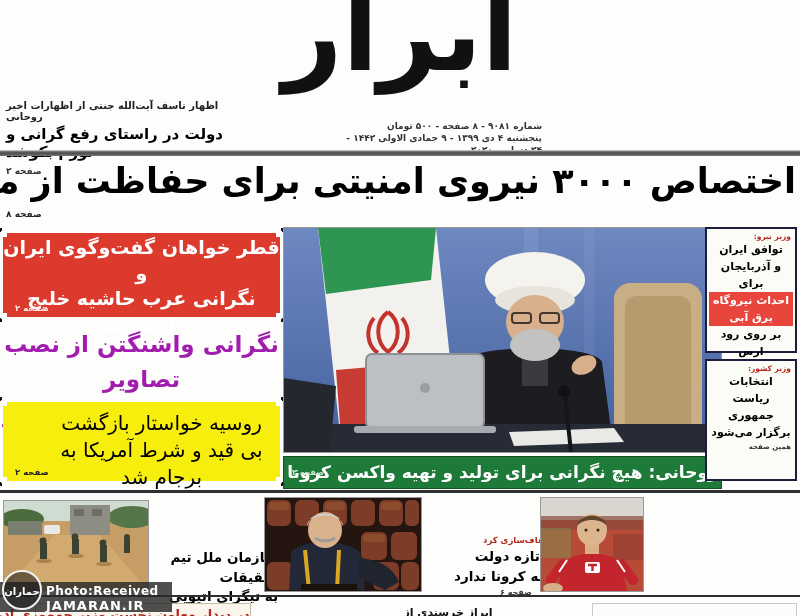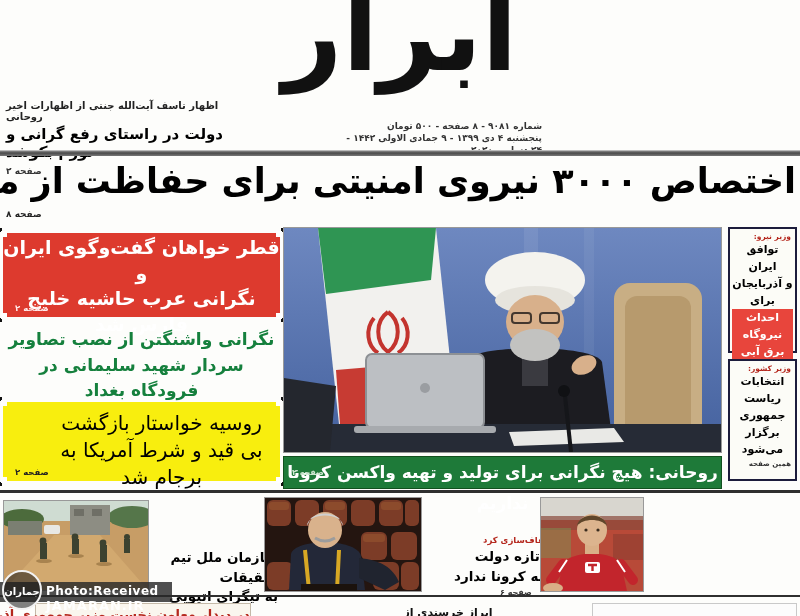--- a/index.html
+++ b/index.html
@@ -24,40 +24,40 @@
 
   
   .lead-hl { top:160px; left:4px; width:792px; text-align:center; font-size:35px; font-weight:bold; color:#000; line-height:1.25; white-space:nowrap; }
   .lead-pref { top:209px; left:6px; font-size:9px; font-weight:bold; color:#222; }
 
   
   .box-red { top:233px; left:3px; width:277px; height:84px; background:#dd3a2e; color:#fff; text-align:center; padding-top:2px; }
   .box-red .l { font-size:19px; font-weight:bold; line-height:1.35; }
   .box-red .pref { position:absolute; right:auto; left:12px; bottom:4px; font-size:8.5px; font-weight:bold; color:#ffeaea; }
   .plain-art { top:327px; left:3px; width:277px; text-align:center; }
-  .plain-art .l { font-size:17px; font-weight:bold; color:#15803d; line-height:1.5; }
+  .plain-art .l { font-size:23px; font-weight:bold; color:#a21caf; line-height:1.5; }
   .plain-art .pref { display:block; text-align:left; padding-left:12px; font-size:8.5px; font-weight:bold; color:#333; margin-top:2px; }
   .box-yellow { top:402px; left:3px; width:277px; height:79px; background:#f8ee0e; color:#000; text-align:center; padding-top:8px; }
   .box-yellow .l { font-size:20px; font-weight:normal; line-height:1.35;margin-left:40px; }
   .box-yellow .pref { position:absolute; left:12px; bottom:4px; font-size:8.5px; font-weight:bold; color:#222; }
   .corn { position:absolute; width:6px; height:6px; background:#fff; }
   .corn.tl{ top:-2px; left:-2px; } .corn.tr{ top:-2px; right:-2px; }
   .corn.bl{ bottom:-2px; left:-2px; } .corn.br{ bottom:-2px; right:-2px; }
   .dot { position:absolute; width:4px; height:4px; background:#111; }
   .dot.tl{ top:-5px; left:-5px; } .dot.tr{ top:-5px; right:-5px; }
   .dot.bl{ bottom:-5px; left:-5px; } .dot.br{ bottom:-5px; right:-5px; }
 
   
   .photo-main { top:227px; right:78px; width:439px; height:226px; border:1px solid #999; }
   .caption-green { top:456px; right:78px; width:439px; height:33px; background:#1e7a39; border:1px solid #12511f;
                    color:#fff; text-align:center; font-size:17px; font-weight:bold; line-height:31px; }
   .caption-green .pref { position:absolute; left:8px; top:0; font-size:8px; font-weight:bold; color:#cfe8d2; }
 
   
-  .rbox { right:3px; width:69px; background:#fcfcf7; border:2px solid #1c1c3c; text-align:center; padding:3px 2px; }
+  .rbox { right:3px; width:92px; background:#fcfcf7; border:2px solid #1c1c3c; text-align:center; padding:3px 2px; }
   .rbox1 { top:227px; height:126px; }
   .rbox2 { top:359px; height:122px; }
   .rbox .kicker { font-size:7.5px; font-weight:bold; color:#b5281e; text-align:right; padding-right:2px; }
   .rbox .l { font-size:11px; font-weight:bold; color:#000; line-height:1.55; }
   .rbox .l.wm { background:#e8453c; color:#fff; }
   .rbox .pref { font-size:7px; font-weight:bold; color:#333; margin-top:2px; text-align:right; padding-right:2px; }
 
   .mid-rule { top:490px; left:0; width:800px; height:3px; background:#2f2f2f; }
   .bot-rule { top:595px; left:0; width:800px; height:2px; background:#2f2f2f; }
 
@@ -76,21 +76,21 @@
   .cap3 { top:535px; left:655px; width:140px; }
   .cap3 .pref { text-align:left; padding-left:55px; }
 
   
   .cut-left { top:603px; left:35px; width:216px; height:20px; border:1px solid #c4b9a8; background:#faf6ee; text-align:center; padding-top:3px; }
   .cut-left .k { font-size:13px; font-weight:bold; color:#b5281e; white-space:nowrap; }
   .cut-center { top:606px; left:388px; width:120px; height:10px; overflow:hidden; text-align:center; font-size:11px; font-weight:bold; color:#111; }
   .cut-right { top:603px; left:592px; width:205px; height:20px; border:1px solid #c9c9c9; background:#fcfcfc; }
 
   
-  .wm-band { top:582px; left:0; width:172px; height:20px; background:rgba(40,40,40,0.82); z-index:30; }
+  .wm-band { top:582px; left:0; width:172px; height:30px; background:rgba(40,40,40,0.82); z-index:30; }
   .wm-band .t1 { position:absolute; left:46px; top:2px; color:#fff; font-size:12px; font-weight:bold; letter-spacing:.5px; }
   .wm-band .t2 { position:absolute; left:46px; top:16px; color:#fff; font-size:13px; font-weight:bold; letter-spacing:1px; }
   .wm-circle { position:absolute; left:2px; top:-12px; width:40px; height:40px; border:2px solid #f2f2f2; border-radius:50%;
                background:rgba(25,25,25,0.55); color:#fff; text-align:center; font-size:10px; font-weight:bold; line-height:40px; z-index:31; }
 </style>
 </head>
 <body>
 
 <div class="page">
 

